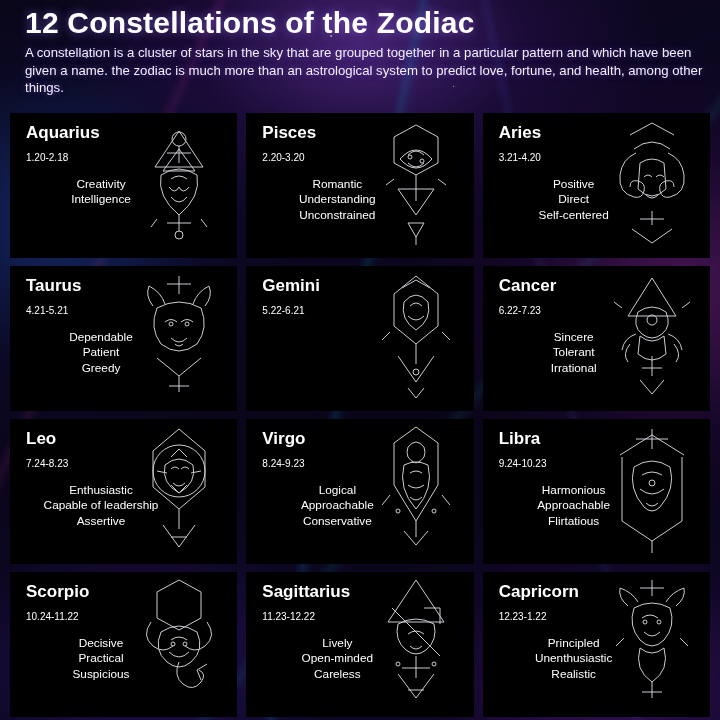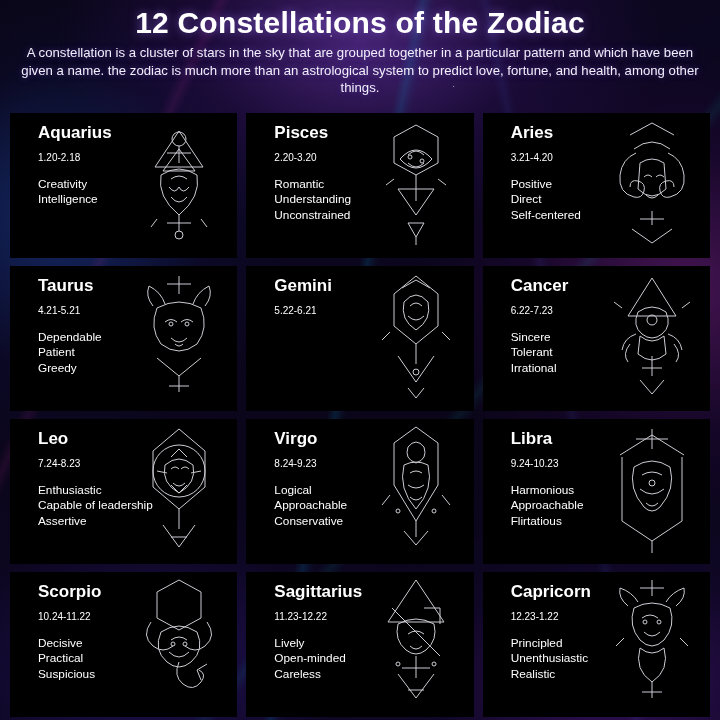--- a/index.html
+++ b/index.html
@@ -50,22 +50,22 @@
       radial-gradient(1.3px 1.3px at 80% 7%, rgba(255,255,255,0.85), rgba(255,255,255,0) 100%),
       radial-gradient(1px 1px at 92% 20%, rgba(255,255,255,0.6), rgba(255,255,255,0) 100%),
       radial-gradient(1.1px 1.1px at 6% 48%, rgba(255,255,255,0.7), rgba(255,255,255,0) 100%),
       radial-gradient(1px 1px at 97% 62%, rgba(255,255,255,0.6), rgba(255,255,255,0) 100%),
       radial-gradient(1.2px 1.2px at 52% 97%, rgba(255,255,255,0.6), rgba(255,255,255,0) 100%),
       radial-gradient(1px 1px at 18% 88%, rgba(255,255,255,0.5), rgba(255,255,255,0) 100%);
   }
   .header {
     position: relative;
     z-index: 3;
-    padding: 6px 14px 0 14px;
-    text-align: center;
+    padding: 6px 14px 0 25px;
+    text-align: left;
   }
   .title {
     margin: 0;
     padding: 0;
     font-size: 30px;
     font-weight: bold;
     color: #ffffff;
     letter-spacing: 0.2px;
     text-shadow: 0 0 10px rgba(160,120,255,0.55);
     line-height: 34px;
@@ -84,21 +84,21 @@
     margin: 8px 10px 0 10px;
     display: grid;
     grid-template-columns: repeat(3, 1fr);
     grid-template-rows: repeat(4, 145px);
     gap: 8px 9px;
   }
   .card {
     position: relative;
     background: #000000;
     overflow: hidden;
-    padding: 10px 28px;
+    padding: 10px 16px;
     box-sizing: border-box;
   }
   .card-text {
     position: relative;
     z-index: 2;
     max-width: 150px;
   }
   .sign-name {
     font-size: 17px;
     font-weight: bold;
@@ -112,20 +112,21 @@
     margin: 0 0 13px 0;
     line-height: 13px;
   }
   .traits {
     font-size: 11.8px;
     color: #ffffff;
     line-height: 15.5px;
   }
   .traits div {
     white-space: nowrap;
+    text-align: center;
   }
   .art {
     position: absolute;
     right: 6px;
     top: 50%;
     transform: translateY(-50%);
     width: 104px;
     height: 132px;
     z-index: 1;
     opacity: 0.95;

